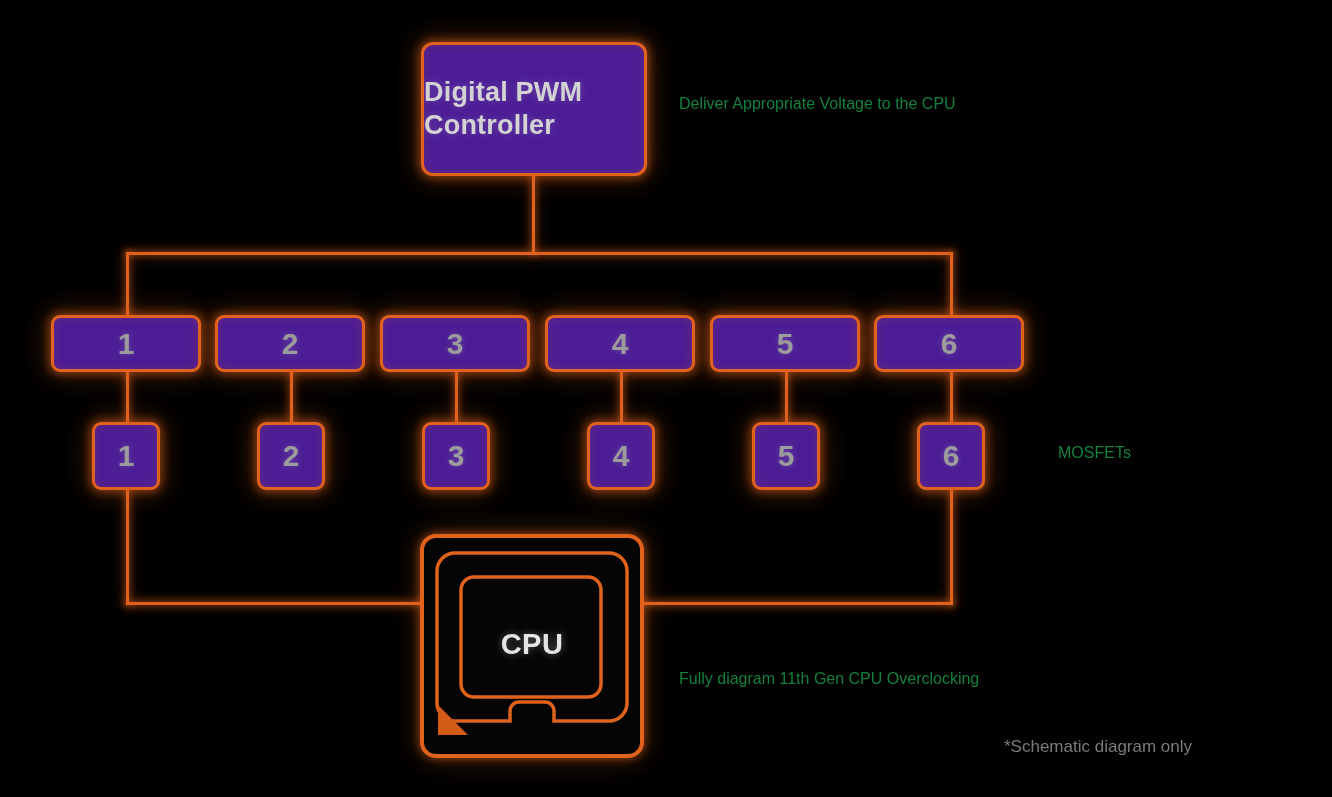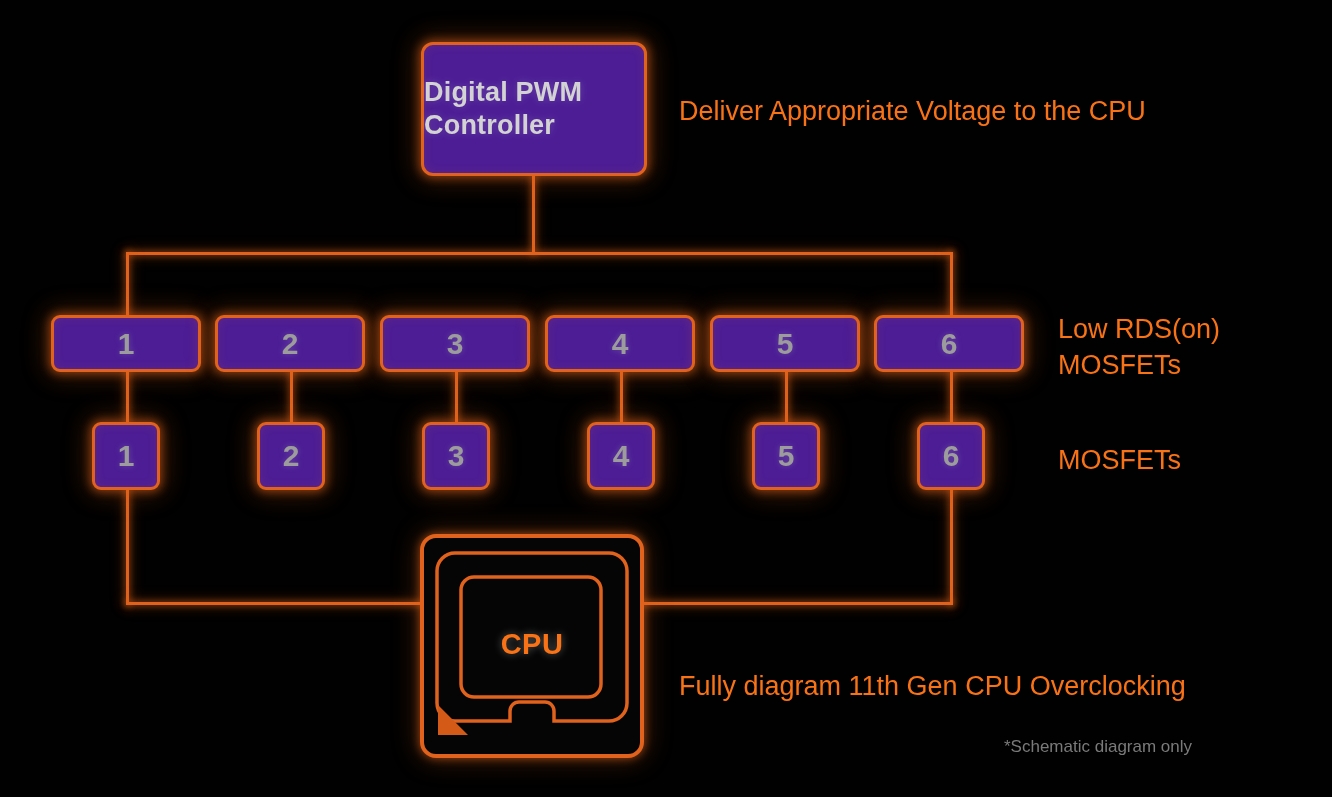--- a/index.html
+++ b/index.html
@@ -106,34 +106,34 @@
   }
   #cpu-label {
     position: absolute;
     left: 0;
     top: 0;
     width: 226px;
     height: 226px;
     display: flex;
     align-items: center;
     justify-content: center;
-    color: #f97316;
+    color: #e5e5e5;
     font-size: 29px;
     font-weight: bold;
     letter-spacing: 0.5px;
     text-shadow: 0 0 9px rgba(255,255,255,0.35);
     padding-bottom: 3px;
     box-sizing: border-box;
   }
 
   
   .note {
     position: absolute;
-    color: #f97316;
-    font-size: 27px;
+    color: #15803d;
+    font-size: 16px;
     line-height: 1.35;
     white-space: pre-line;
   }
   #note-pwm   { left: 679px; top: 93px;  }
   #note-mos   { left: 1058px; top: 311px; }
   #note-ind   { left: 1058px; top: 442px; }
   #note-oc    { left: 679px; top: 668px; }
   #note-disc  {
     left: 1004px;
     top: 736px;
@@ -235,22 +235,20 @@
 
       <rect x="42" y="44" width="140" height="120" rx="13" ry="13" fill="none" stroke="#e0621c" stroke-width="3.5"></rect>
 
       <polygon points="19,202 19,172 49,202" fill="#d35a17"></polygon>
     </svg>
     <div id="cpu-label">CPU</div>
   </div>
 
   <div class="note" id="note-pwm">Deliver Appropriate Voltage to the CPU</div>
 
-  <div class="note" id="note-mos">Low RDS(on)
-MOSFETs</div>
 
   <div class="note" id="note-ind">MOSFETs</div>
 
   <div class="note" id="note-oc">Fully diagram 11th Gen CPU Overclocking</div>
 
   <div class="note" id="note-disc">*Schematic diagram only</div>
 
 </div>
 
 </body></html>

